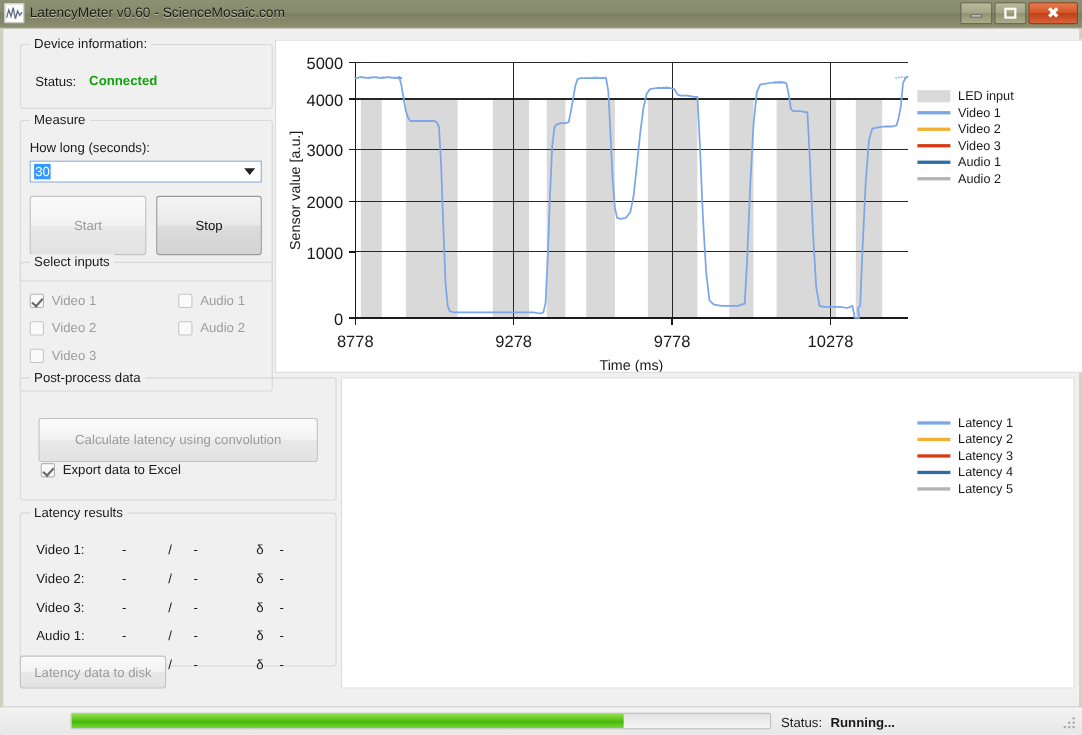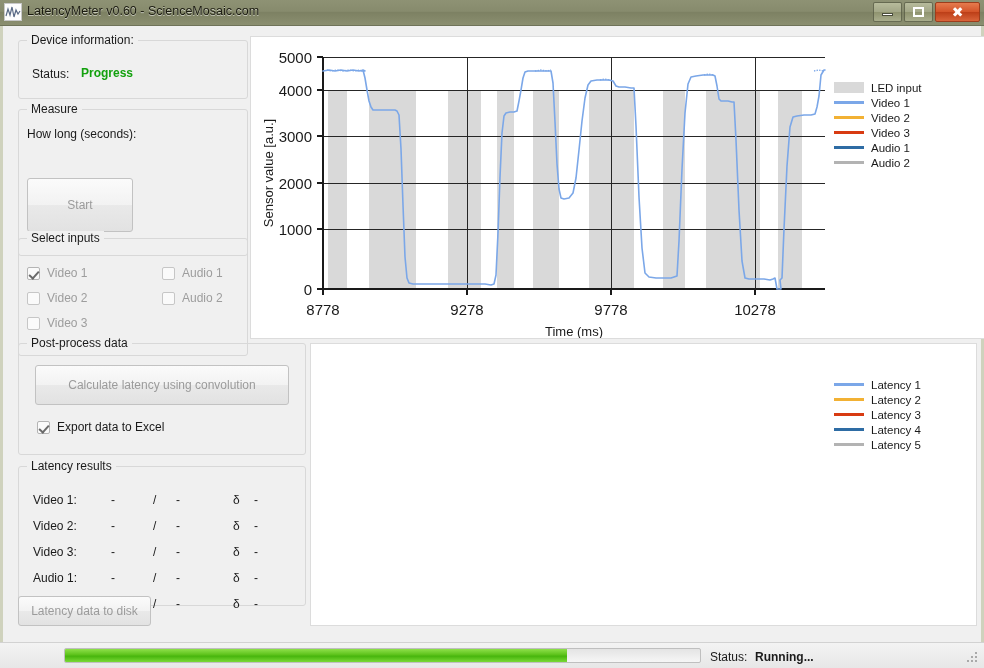--- a/index.html
+++ b/index.html
@@ -180,28 +180,35 @@
         <span class="glyph-x">✖</span>
       </div>
     </div>
   </div>
 
   <div class="client">
 
     <div class="group" style="left:15px;top:14px;width:230px;height:59px;">
       <span class="legend">Device information:</span>
       <span class="lbl" style="left:13px;top:26px;">Status:</span>
-      <span class="lbl green" style="left:62px;top:25px;">Progress</span>
+      <span class="lbl green" style="left:62px;top:25px;">Connected</span>
     </div>
 
     <div class="group" style="left:15px;top:83px;width:230px;height:147px;">
       <span class="legend">Measure</span>
       <span class="lbl" style="left:8px;top:17px;">How long (seconds):</span>
+      <div class="combo" style="left:8px;top:36px;width:211px;height:20px;">
+        <span class="val">30</span>
+        <span class="caret"></span>
+      </div>
       <div class="btn" style="left:8px;top:68px;width:106px;height:54px;">
         <span>Start</span>
+      </div>
+      <div class="btn enabled" style="left:123px;top:68px;width:96px;height:54px;">
+        <span>Stop</span>
       </div>
     </div>
 
     <div class="group" style="left:15px;top:212px;width:230px;height:118px;">
       <span class="legend">Select inputs</span>
 
       <div class="cbrow" style="left:8px;top:27px;">
         <span class="cbox on active"></span>
         <span class="cbtext">Video 1</span>
       </div>
@@ -218,21 +225,21 @@
         <span class="cbtext">Audio 1</span>
       </div>
       <div class="cbrow" style="left:143px;top:52px;">
         <span class="cbox"></span>
         <span class="cbtext">Audio 2</span>
       </div>
     </div>
 
     <div class="group" style="left:15px;top:317px;width:288px;height:112px;">
       <span class="legend">Post-process data</span>
-      <div class="btn" style="left:16px;top:21px;width:254px;height:40px;">
+      <div class="btn" style="left:16px;top:36px;width:254px;height:40px;">
         <span>Calculate latency using convolution</span>
       </div>
       <div class="cbrow" style="left:18px;top:76px;">
         <span class="cbox on active"></span>
         <span class="cbtext dark">Export data to Excel</span>
       </div>
     </div>
 
     <div class="group" style="left:15px;top:440px;width:288px;height:140px;">
       <span class="legend">Latency results</span>

